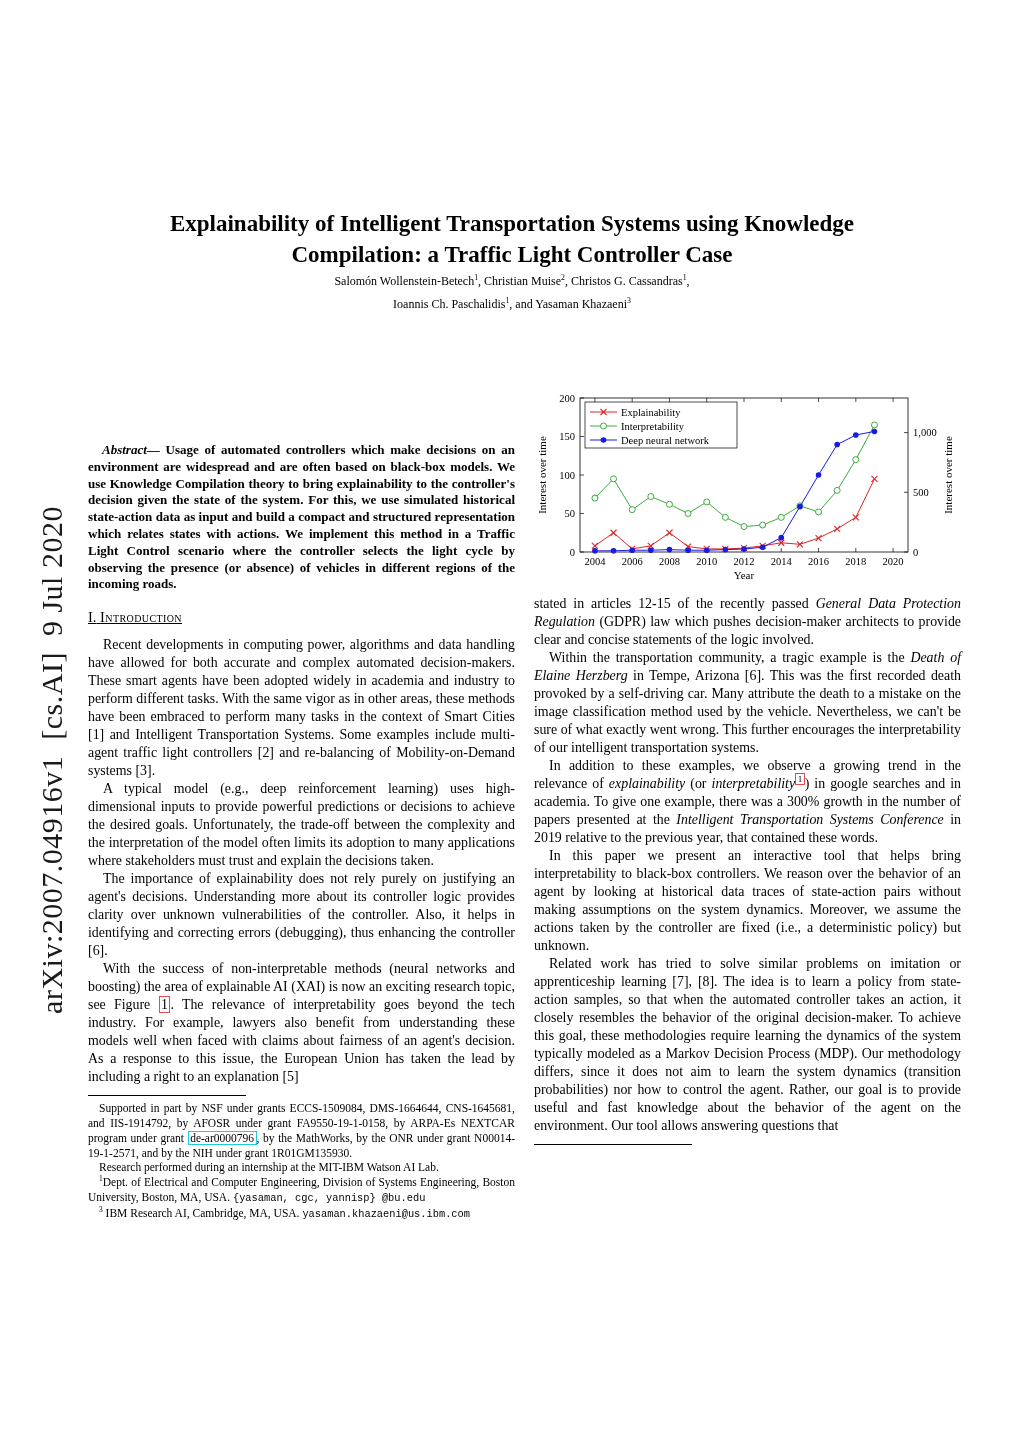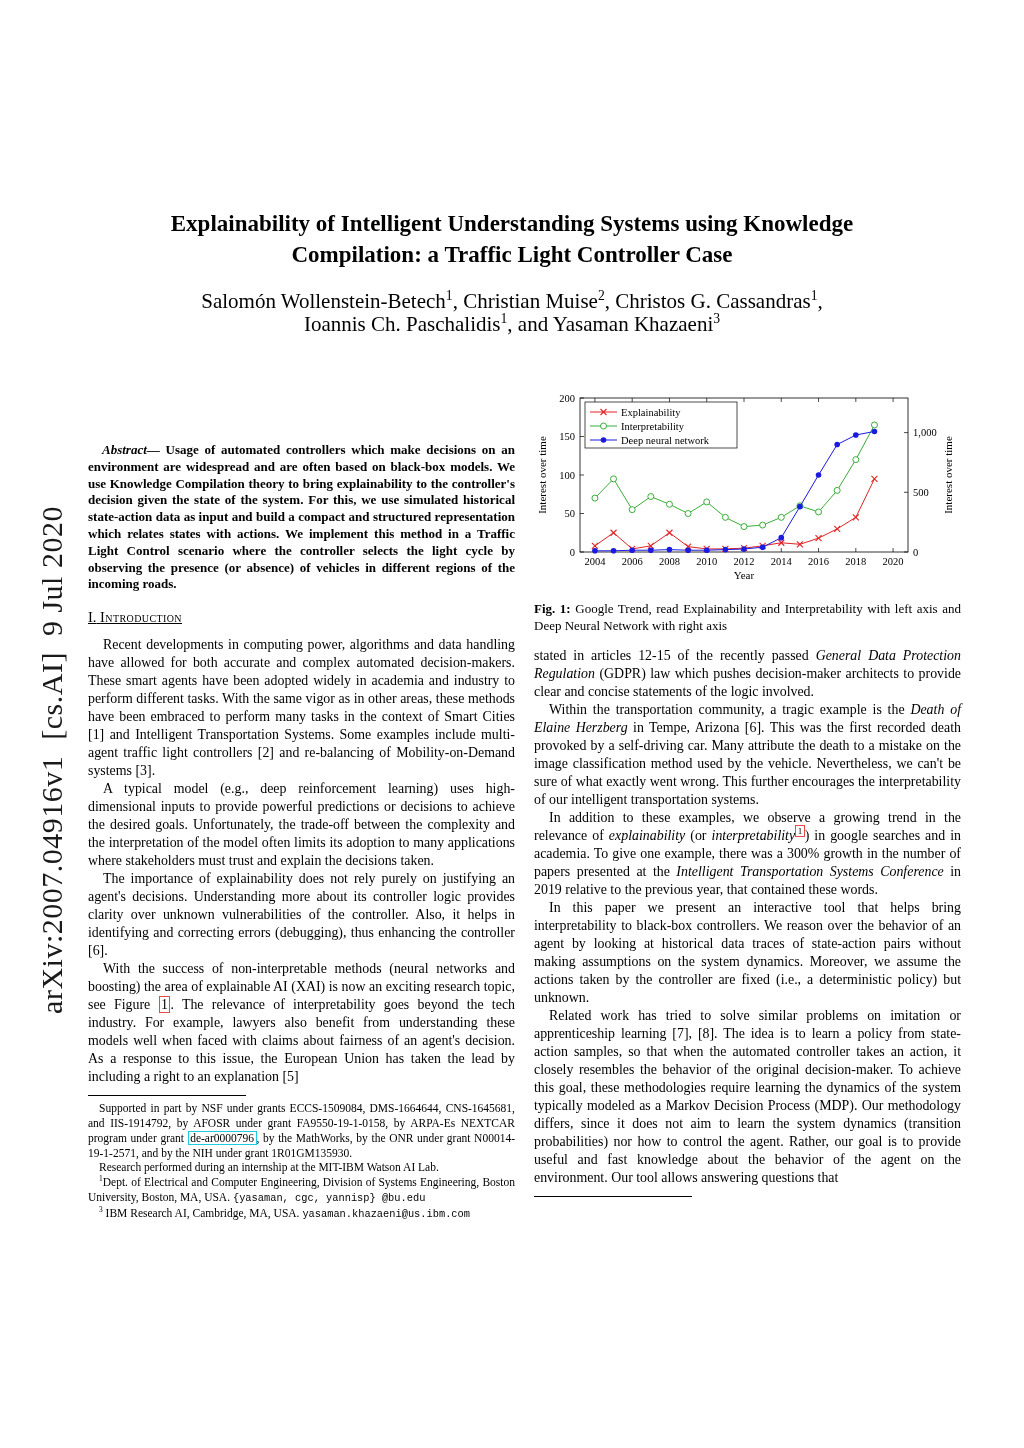--- a/index.html
+++ b/index.html
@@ -8,21 +8,21 @@
 
   .arxiv-side {
     position:absolute; left:-228px; top:738px; width:560px; height:44px;
     line-height:44px; text-align:center; transform:rotate(-90deg);
     font-size:30px; color:#1a1a1a; letter-spacing:0.5px; white-space:pre;
   }
 
   .title-block { position:absolute; top:208px; left:0; width:100%; text-align:center; }
   .title { font-size:23px; font-weight:bold; line-height:31px; }
   .title .tline { display:block; }
-  .authors { margin-top:20px; font-size:21px; line-height:23px; }
+  .authors { font-size:12px; line-height:23px; }
 
   .col { position:absolute; width:427px; text-align:justify; font-size:13.9px; line-height:18px; }
   .col-left  { left:88px;  top:398px;margin-top:44px; }
   .col-right { left:534px; top:392px; }
 
   .abstract { font-weight:bold; font-size:13px; line-height:16.8px; text-indent:14px; }
 
   .sec-heading { text-align:left; font-weight:normal; font-size:14.5px; margin:15px 0 10px 0;text-decoration:underline; }
   .sec-heading .sc { font-variant:small-caps; letter-spacing:0.4px; }
 
@@ -46,21 +46,21 @@
 </style>
 </head>
 <body>
 
 <div class="page">
 
   <div class="arxiv-side">arXiv:2007.04916v1  [cs.AI]  9 Jul 2020</div>
 
   <header class="title-block">
     <h1 class="title">
-      <span class="tline">Explainability of Intelligent Understanding Systems using Knowledge</span>
+      <span class="tline">Explainability of Intelligent Transportation Systems using Knowledge</span>
       <span class="tline">Compilation: a Traffic Light Controller Case</span>
     </h1>
     <div class="authors">
       <div>Salomón Wollenstein-Betech<sup>1</sup>, Christian Muise<sup>2</sup>, Christos G. Cassandras<sup>1</sup>,</div>
       <div>Ioannis Ch. Paschalidis<sup>1</sup>, and Yasaman Khazaeni<sup>3</sup></div>
     </div>
   </header>
 
   <section class="col col-left">
     <p class="abstract"><i>Abstract</i>— Usage of automated controllers which make decisions on an environment are widespread and are often based on black-box models. We use Knowledge Compilation theory to bring explainability to the controller's decision given the state of the system. For this, we use simulated historical state-action data as input and build a compact and structured representation which relates states with actions. We implement this method in a Traffic Light Control scenario where the controller selects the light cycle by observing the presence (or absence) of vehicles in different regions of the incoming roads.</p>
@@ -206,21 +206,20 @@
           <line x1="66.5" y1="17" x2="72.5" y2="23" stroke="#e02424" stroke-width="1.1"></line>
           <line x1="66.5" y1="23" x2="72.5" y2="17" stroke="#e02424" stroke-width="1.1"></line>
           <text x="87" y="23.5" text-anchor="start" font-size="10.5" fill="#000" font-family="Liberation Serif, serif">Explainability</text>
           <line x1="56" y1="34" x2="83" y2="34" stroke="#3aad3a" stroke-width="1"></line>
           <circle cx="69.5" cy="34" r="3" fill="#fff" stroke="#3aad3a" stroke-width="1"></circle>
           <text x="87" y="37.5" text-anchor="start" font-size="10.5" fill="#000" font-family="Liberation Serif, serif">Interpretability</text>
           <line x1="56" y1="48" x2="83" y2="48" stroke="#1a1ae0" stroke-width="1"></line>
           <circle cx="69.5" cy="48" r="2.8" fill="#1a1ae0" stroke="none"></circle>
           <text x="87" y="51.5" text-anchor="start" font-size="10.5" fill="#000" font-family="Liberation Serif, serif">Deep neural network</text>
         </svg>
-      <figcaption class="fig-caption"><b>Fig. 1:</b> <span>Google Trend, read Explainability and Interpretability with left axis and Deep Neural Network with right axis</span></figcaption>
     </figure>
 
     <p class="bpar noind">stated in articles 12-15 of the recently passed <i>General Data Protection Regulation</i> (GDPR) law which pushes decision-maker architects to provide clear and concise statements of the logic involved.</p>
     <p class="bpar">Within the transportation community, a tragic example is the <i>Death of Elaine Herzberg</i> in Tempe, Arizona [6]. This was the first recorded death provoked by a self-driving car. Many attribute the death to a mistake on the image classification method used by the vehicle. Nevertheless, we can't be sure of what exactly went wrong. This further encourages the interpretability of our intelligent transportation systems.</p>
     <p class="bpar">In addition to these examples, we observe a growing trend in the relevance of <i>explainability</i> (or <i>interpretability</i><sup class="lbox lbox-red">1</sup>) in google searches and in academia. To give one example, there was a 300% growth in the number of papers presented at the <i>Intelligent Transportation Systems Conference</i> in 2019 relative to the previous year, that contained these words.</p>
     <p class="bpar">In this paper we present an interactive tool that helps bring interpretability to black-box controllers. We reason over the behavior of an agent by looking at historical data traces of state-action pairs without making assumptions on the system dynamics. Moreover, we assume the actions taken by the controller are fixed (i.e., a deterministic policy) but unknown.</p>
     <p class="bpar">Related work has tried to solve similar problems on imitation or apprenticeship learning [7], [8]. The idea is to learn a policy from state-action samples, so that when the automated controller takes an action, it closely resembles the behavior of the original decision-maker. To achieve this goal, these methodologies require learning the dynamics of the system typically modeled as a Markov Decision Process (MDP). Our methodology differs, since it does not aim to learn the system dynamics (transition probabilities) nor how to control the agent. Rather, our goal is to provide useful and fast knowledge about the behavior of the agent on the environment. Our tool allows answering questions that</p>
 
     <div class="footnotes">
       <div class="fnrule"></div>

